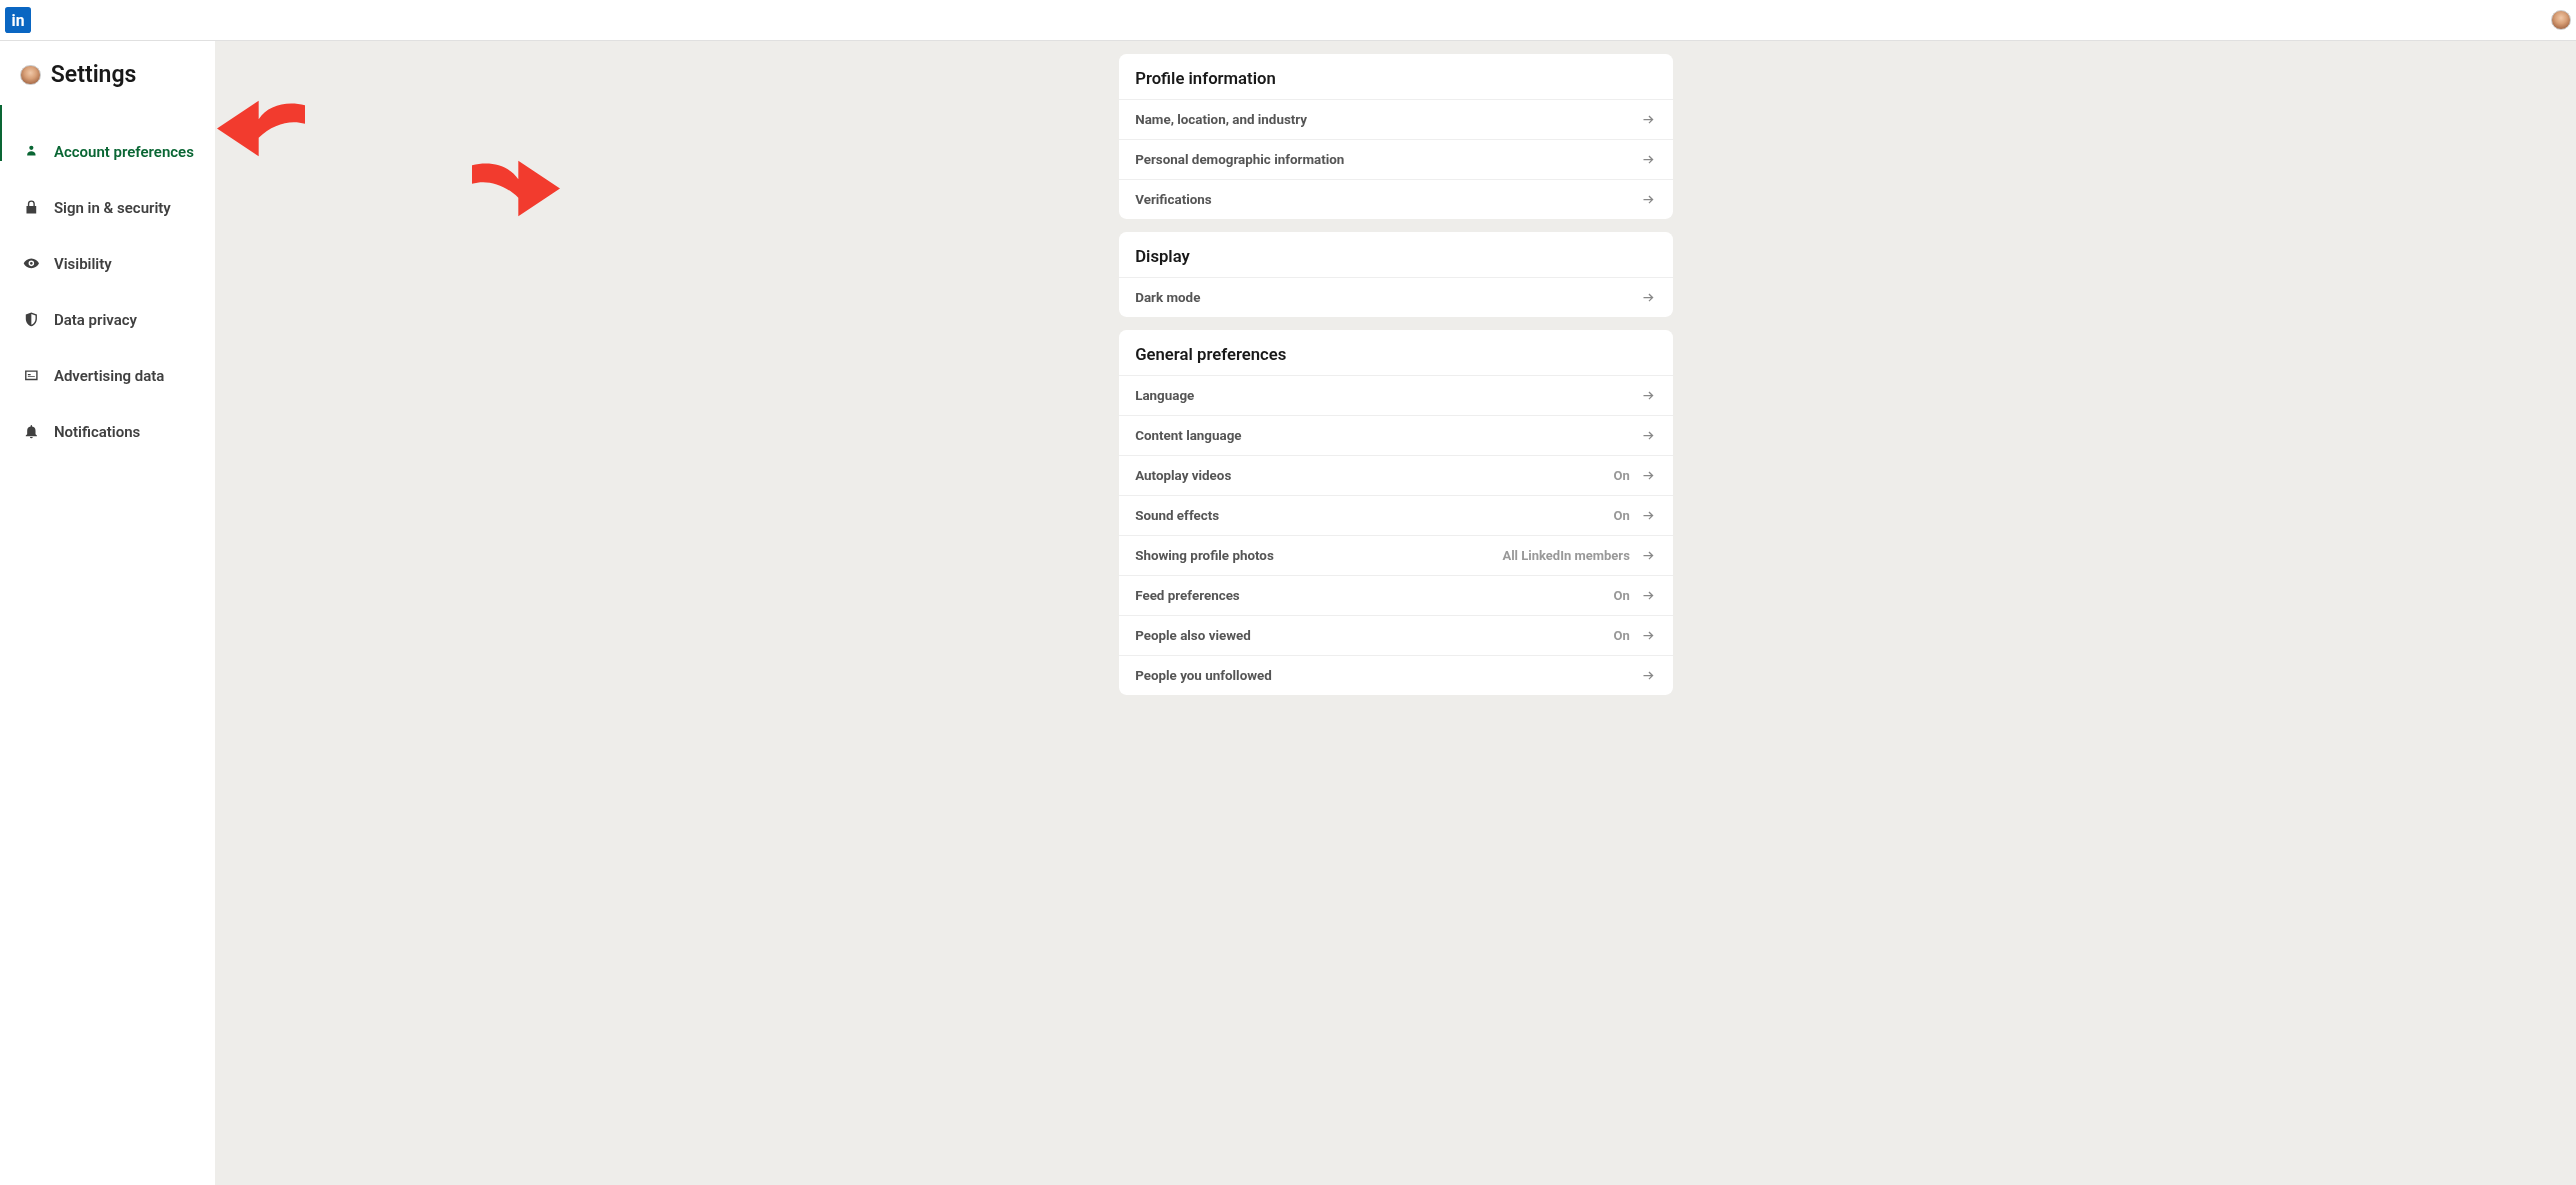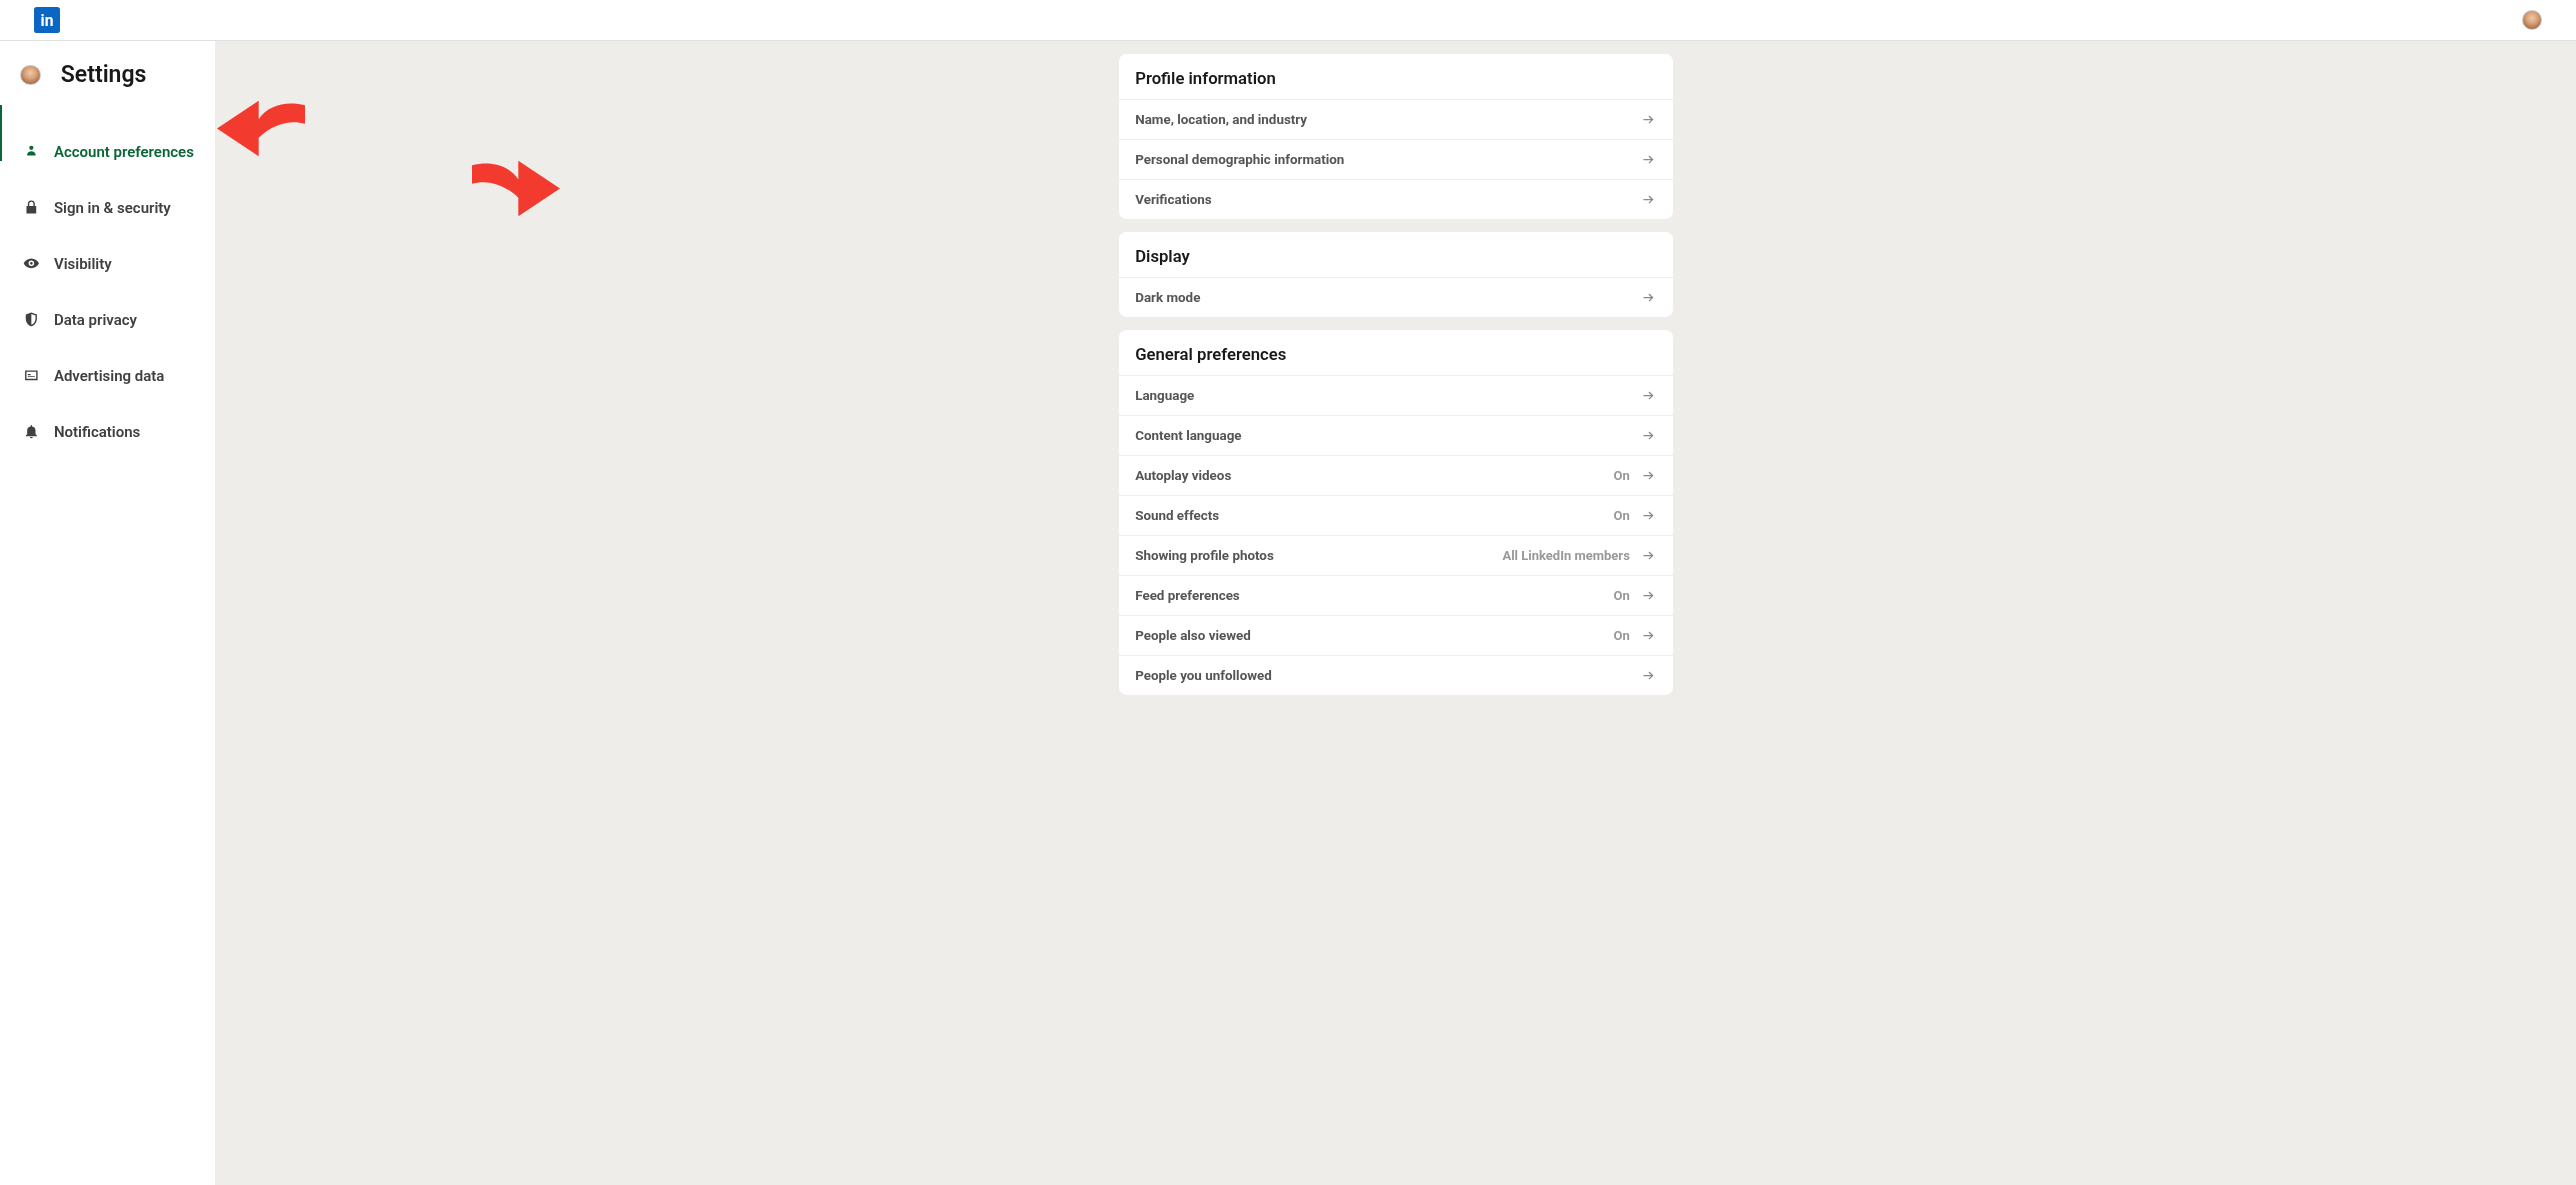--- a/index.html
+++ b/index.html
@@ -6,21 +6,21 @@
   body {
     font-family: -apple-system, BlinkMacSystemFont, "Segoe UI", Roboto, Helvetica, Arial, sans-serif;
     background: #fff;
     color: #191919;
   }
   .topbar {
     height: 41px;
     display: flex;
     align-items: center;
     justify-content: space-between;
-    padding: 0 34px;
+    padding: 0 5px;
     border-bottom: 0.9px solid #e0e0e0;
     background: #fff;
     gap: 27px;
   }
   .logo {
     width: 26px;
     height: 26px;
     background: #0a66c2;
     border-radius: 2.8px;
     display: flex;
@@ -44,21 +44,21 @@
   .sidebar {
     width: 215px;
     background: #fff;
     padding-top: 20.4px;
     flex-shrink: 0;
   }
   .sidebar-header {
     display: flex;
     align-items: center;
     padding: 0 20.4px 16.7px 20.4px;
-    gap: 20px;
+    gap: 10px;
   }
   .sidebar-avatar {
     width: 20.4px;
     height: 20.4px;
     border-radius: 50%;
     background: radial-gradient(circle at 50% 38%, #f0c8a8 0%, #d8a078 40%, #8a4a2a 100%);
     border: 0.9px solid #ccc;
   }
   .sidebar-title {
     font-size: 23px;

